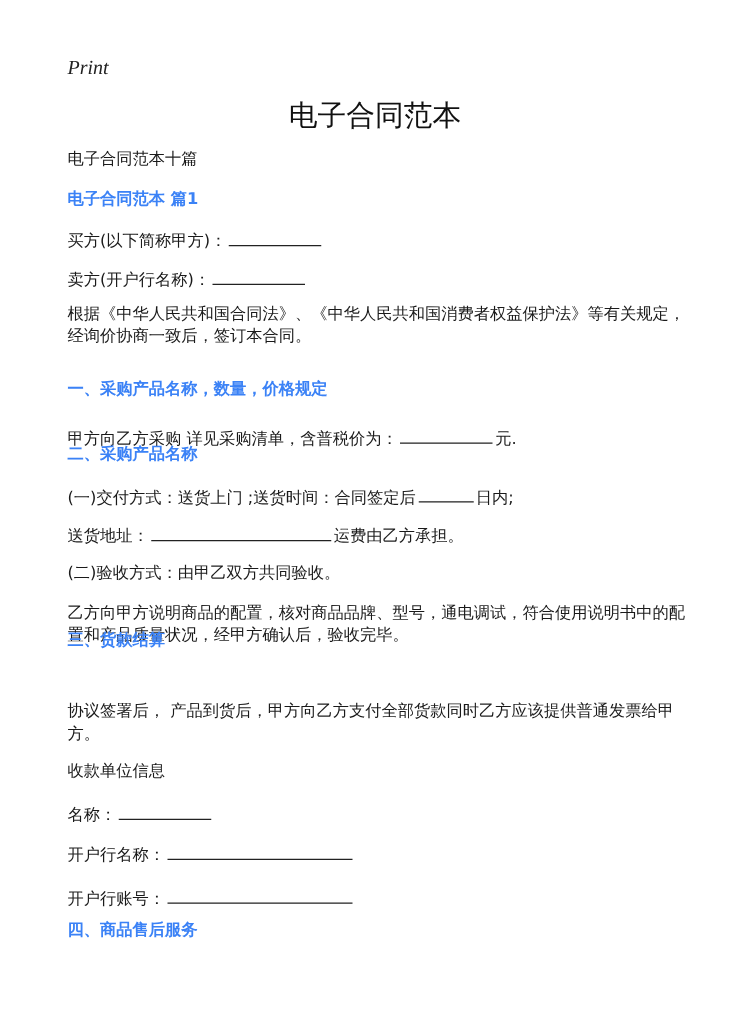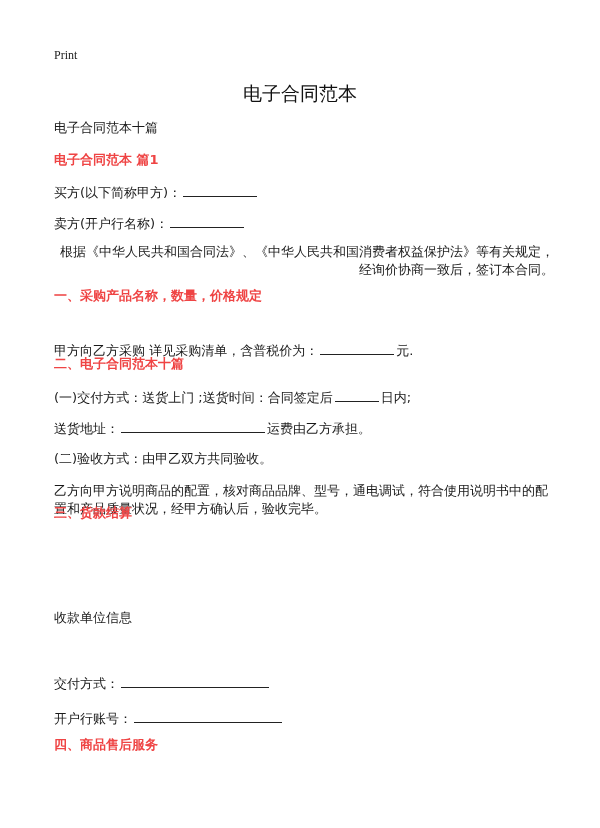--- a/index.html
+++ b/index.html
@@ -24,35 +24,36 @@
     }
     .abs {
       position: absolute;
       left: 54px;
       white-space: nowrap;
       font-size: 13px;
       line-height: 18px;
     }
     .print-label {
       font-family: "Liberation Serif", "DejaVu Serif", serif;
-      font-size: 12px;
+      font-size: 16px;
       color: #222;
+      font-style: italic;
     }
     .doc-title {
       position: absolute;
       left: 0;
       width: 600px;
       text-align: center;
-      font-size: 19px;
+      font-size: 23px;
       line-height: 24px;
       color: #111;
     }
     .bold {
       font-weight: bold;
-      color: #ef4444;
+      color: #3b82f6;
     }
     .blank {
       display: inline-block;
       border-bottom: 1px solid #222;
       height: 14px;
       vertical-align: baseline;
       margin: 0 2px;
     }
     .wrap {
       white-space: normal;
@@ -74,50 +75,54 @@
   <div class="abs bold" style="top:151px;">电子合同范本 篇1</div>
 
   <div class="abs" style="top:182px;">
     <span>买方(以下简称甲方)：</span><span class="blank" style="width:74px;"></span>
   </div>
 
   <div class="abs" style="top:213px;">
     <span>卖方(开户行名称)：</span><span class="blank" style="width:74px;"></span>
   </div>
 
-  <div class="abs wrap" style="top:243px;text-align:right;">根据《中华人民共和国合同法》、《中华人民共和国消费者权益保护法》等有关规定，经询价协商一致后，签订本合同。</div>
+  <div class="abs wrap" style="top:243px;">根据《中华人民共和国合同法》、《中华人民共和国消费者权益保护法》等有关规定，经询价协商一致后，签订本合同。</div>
 
-  <div class="abs bold" style="top:287px;">一、采购产品名称，数量，价格规定</div>
+  <div class="abs bold" style="top:303px;">一、采购产品名称，数量，价格规定</div>
 
   <div class="abs" style="top:340px;">
     <span>甲方向乙方采购 详见采购清单，含普税价为：</span><span class="blank" style="width:74px;"></span><span>元.</span>
   </div>
 
-  <div class="abs bold" style="top:355px;">二、电子合同范本十篇</div>
+  <div class="abs bold" style="top:355px;">二、采购产品名称</div>
 
   <div class="abs" style="top:387px;">
     <span>(一)交付方式：送货上门 ;送货时间：合同签定后</span><span class="blank" style="width:44px;"></span><span>日内;</span>
   </div>
 
   <div class="abs" style="top:418px;">
     <span>送货地址：</span><span class="blank" style="width:144px;"></span><span>运费由乙方承担。</span>
   </div>
 
   <div class="abs wrap" style="top:482px;">乙方向甲方说明商品的配置，核对商品品牌、型号，通电调试，符合使用说明书中的配置和产品质量状况，经甲方确认后，验收完毕。</div>
 
   <div class="abs" style="top:450px;">(二)验收方式：由甲乙双方共同验收。</div>
 
   <div class="abs bold" style="top:504px;">三、货款结算</div>
 
+  <div class="abs wrap" style="top:561px;">协议签署后， 产品到货后，甲方向乙方支付全部货款同时乙方应该提供普通发票给甲方。</div>
 
   <div class="abs" style="top:609px;">收款单位信息</div>
 
+  <div class="abs" style="top:641px;">
+    <span>名称：</span><span class="blank" style="width:74px;"></span>
+  </div>
 
   <div class="abs" style="top:673px;">
-    <span>交付方式：</span><span class="blank" style="width:148px;"></span>
+    <span>开户行名称：</span><span class="blank" style="width:148px;"></span>
   </div>
 
   <div class="abs" style="top:708px;">
     <span>开户行账号：</span><span class="blank" style="width:148px;"></span>
   </div>
 
   <div class="abs bold" style="top:736px;">四、商品售后服务</div>
 
 </div>
 

